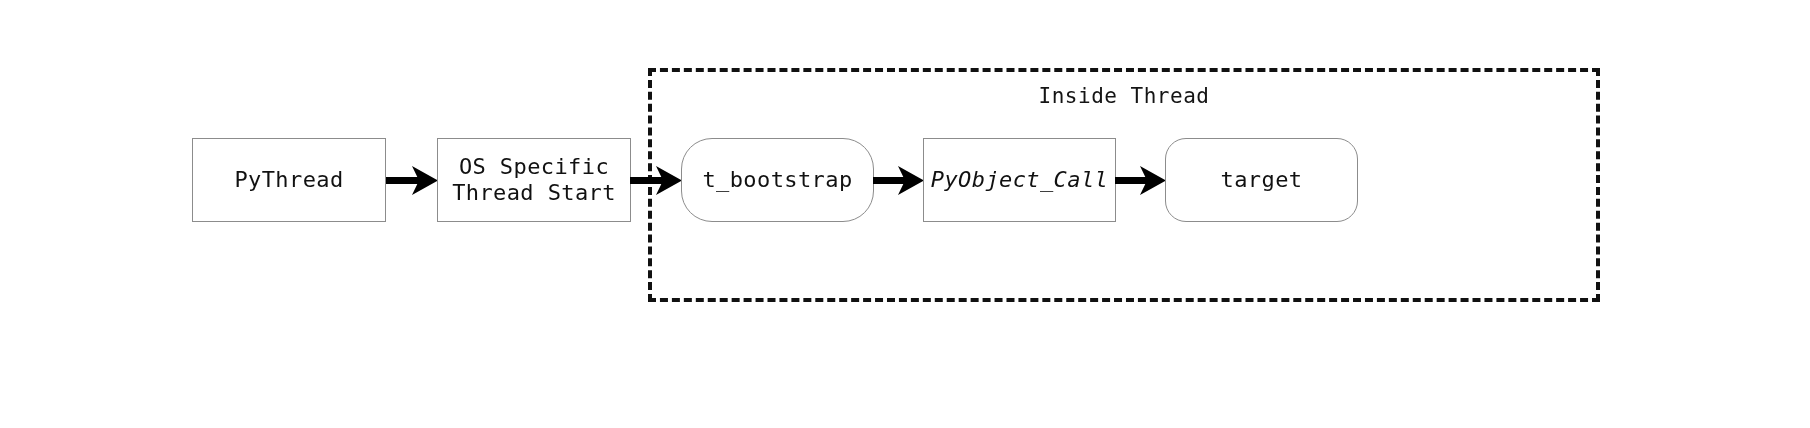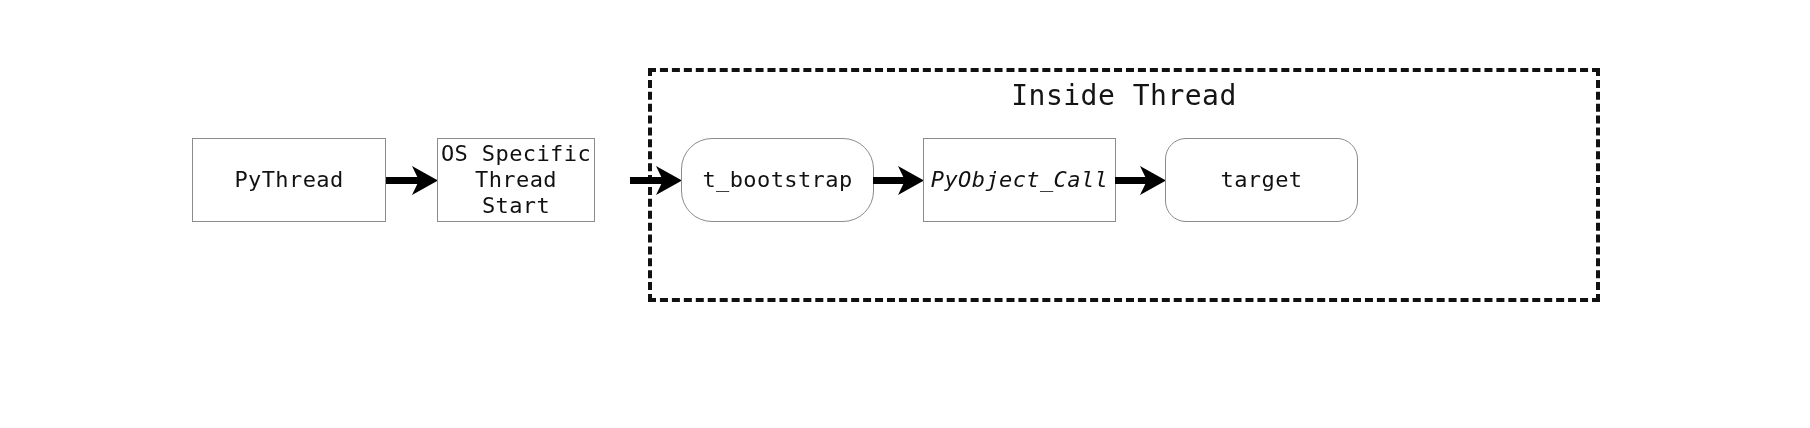--- a/index.html
+++ b/index.html
@@ -29,21 +29,21 @@
     box-sizing: border-box;
     border: 4px dashed #111111;
     background: transparent;
   }
   .group-label {
     position: absolute;
     left: 648px;
     top: 82px;
     width: 952px;
     text-align: center;
-    font-size: 28px;
+    font-size: 21px;
     line-height: 28px;
     color: #141414;
     letter-spacing: 0.5px;
     white-space: nowrap;
   }
 
   
   .node {
     position: absolute;
     top: 138px;
@@ -55,21 +55,21 @@
     align-items: center;
     justify-content: center;
     text-align: center;
     font-size: 22px;
     line-height: 26px;
     color: #111111;
     letter-spacing: 0.4px;
     white-space: pre-line;
   }
   .n1 { left: 192px;  width: 194px; }
-  .n2 { left: 437px;  width: 158px; }
+  .n2 { left: 437px;  width: 194px; }
   .n3 { left: 681px;  width: 193px; border-radius: 31px; }
   .n4 { left: 923px;  width: 193px; font-style: italic; }
   .n5 { left: 1165px; width: 193px; border-radius: 21px; }
 
   
   .arrow {
     position: absolute;
     top: 162px;
     height: 38px;
   }

